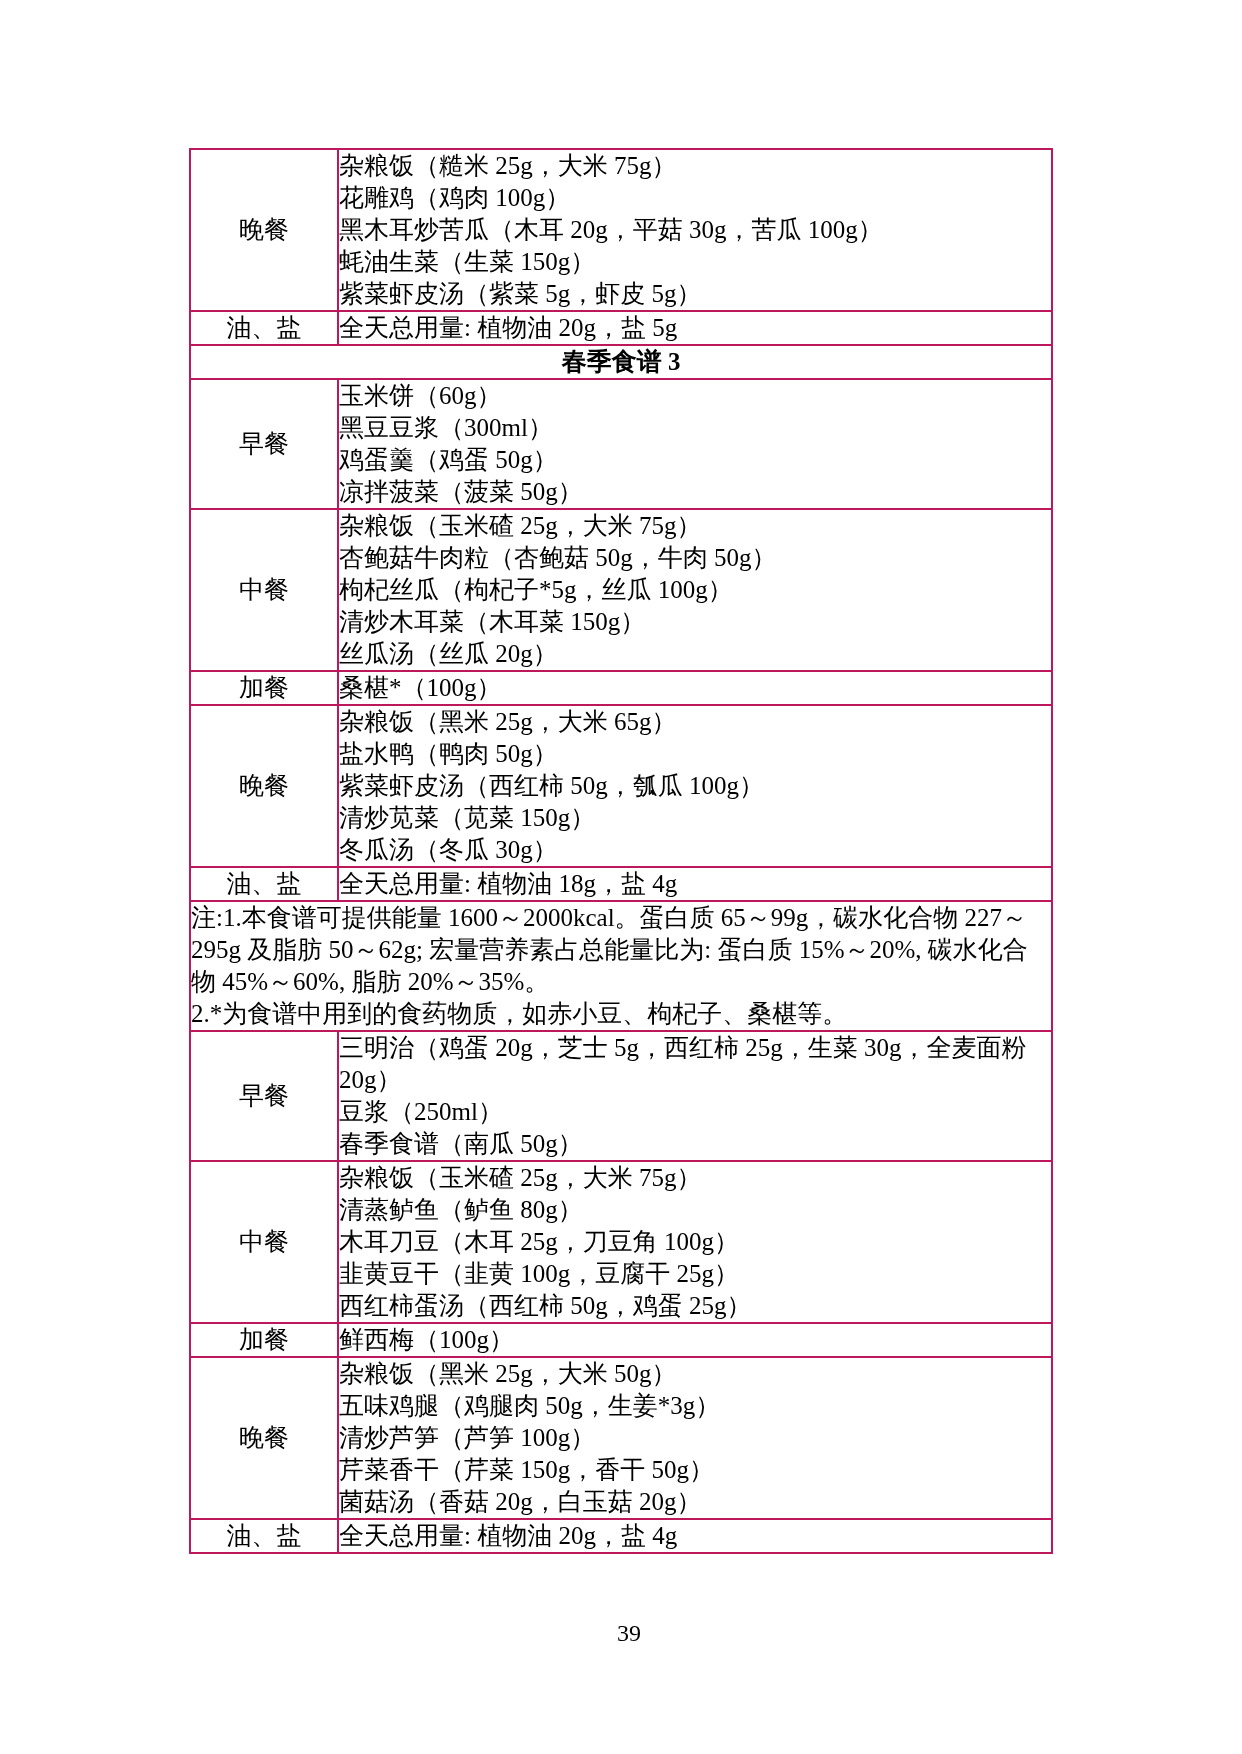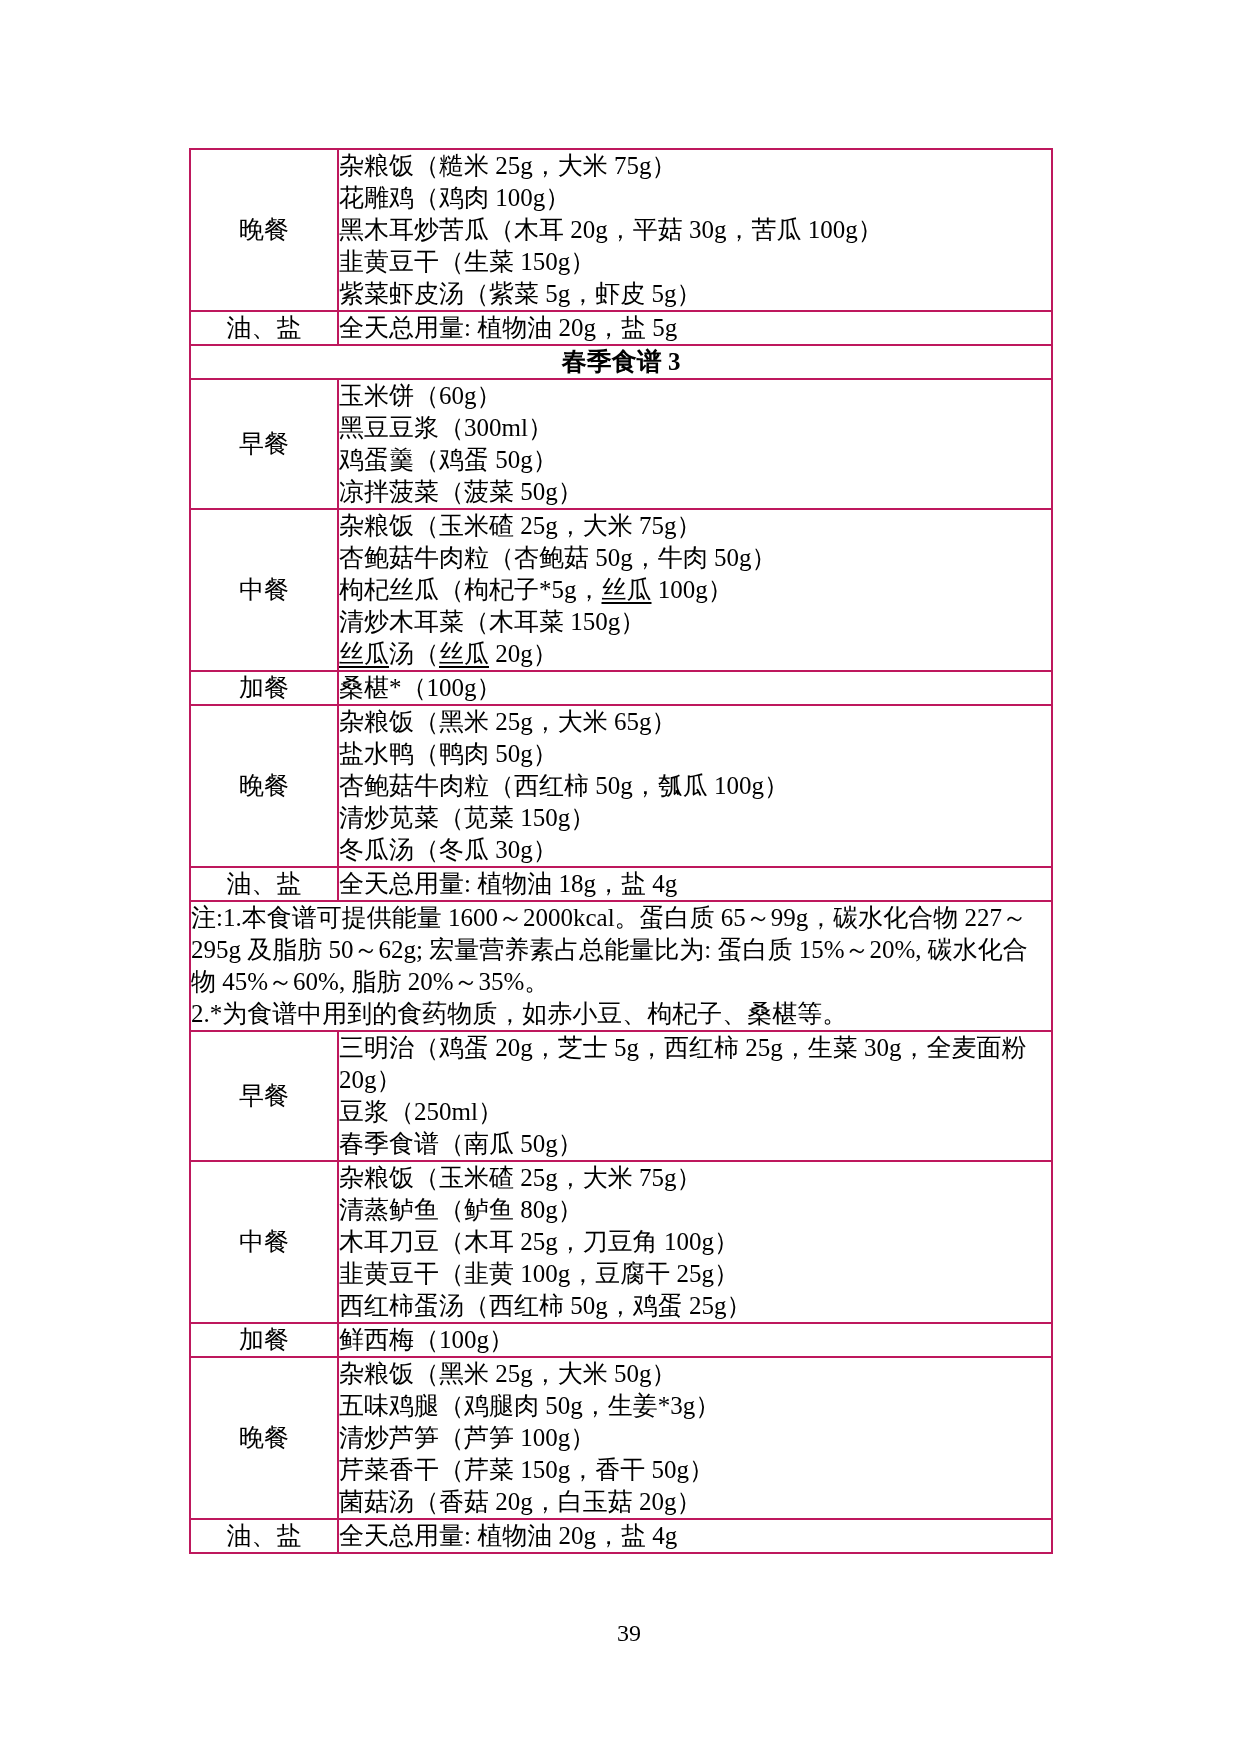--- a/index.html
+++ b/index.html
@@ -56,21 +56,20 @@
   .note-cell {
     padding: 2px 8px 2px 5px;
   }
   .note-line {
     font-size: 25px;
     line-height: 32px;
     white-space: nowrap;
     overflow: hidden;
   }
   .u {
-    text-decoration: underline;
     text-decoration-thickness: 1.5px;
     text-underline-offset: 4px;
   }
   .page-number {
     position: absolute;
     top: 1618px;
     left: 0;
     width: 100%;
     text-align: center;
     font-size: 24px;
@@ -87,21 +86,21 @@
       <col class="col-label">
       <col class="col-content">
     </colgroup>
     <tbody>
         <tr>
           <td class="label-cell">晚餐</td>
           <td class="content-cell">
             <div class="meal-line">杂粮饭（糙米 25g，大米 75g）</div>
             <div class="meal-line">花雕鸡（鸡肉 100g）</div>
             <div class="meal-line">黑木耳炒苦瓜（木耳 20g，平菇 30g，苦瓜 100g）</div>
-            <div class="meal-line">韭黄豆干（生菜 150g）</div>
+            <div class="meal-line">蚝油生菜（生菜 150g）</div>
             <div class="meal-line">紫菜虾皮汤（紫菜 5g，虾皮 5g）</div>
           </td>
         </tr>
         <tr>
           <td class="label-cell">油、盐</td>
           <td class="content-cell">
             <div class="meal-line">全天总用量: 植物油 20g，盐 5g</div>
           </td>
         </tr>
         <tr>
@@ -130,21 +129,21 @@
           <td class="label-cell">加餐</td>
           <td class="content-cell">
             <div class="meal-line">桑椹*（100g）</div>
           </td>
         </tr>
         <tr>
           <td class="label-cell">晚餐</td>
           <td class="content-cell">
             <div class="meal-line">杂粮饭（黑米 25g，大米 65g）</div>
             <div class="meal-line">盐水鸭（鸭肉 50g）</div>
-            <div class="meal-line">杏鲍菇牛肉粒（西红柿 50g，瓠瓜 100g）</div>
+            <div class="meal-line">紫菜虾皮汤（西红柿 50g，瓠瓜 100g）</div>
             <div class="meal-line">清炒苋菜（苋菜 150g）</div>
             <div class="meal-line">冬瓜汤（冬瓜 30g）</div>
           </td>
         </tr>
         <tr>
           <td class="label-cell">油、盐</td>
           <td class="content-cell">
             <div class="meal-line">全天总用量: 植物油 18g，盐 4g</div>
           </td>
         </tr>

